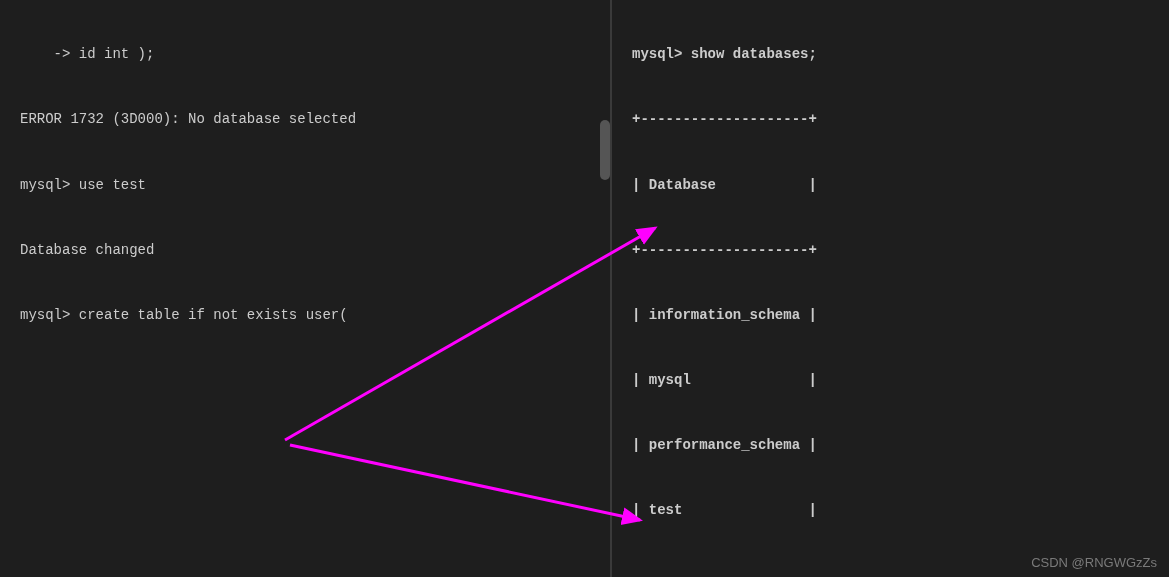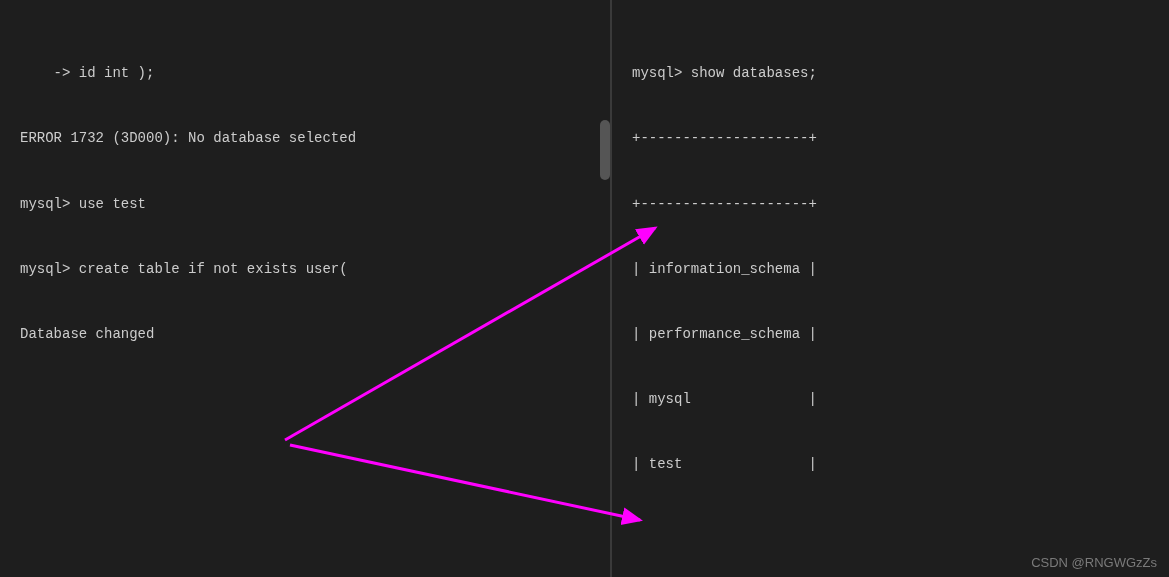--- a/index.html
+++ b/index.html
@@ -17,32 +17,33 @@
       width: 1169px;
       height: 577px;
       position: relative;
     }
     .container {
       display: flex;
       width: 100%;
       height: 100%;
     }
     .pane {
-      padding: 20px 20px;
+      padding: 1px 20px;
       white-space: pre;
       overflow: hidden;
     }
     .pane-left {
       width: 612px;
       border-right: 2px solid #3a3a3a;
       position: relative;
     }
     .pane-right {
       flex: 1;
       position: relative;
+      font-weight: bold;
     }
     .scrollbar-indicator {
       position: absolute;
       right: 0;
       top: 120px;
       width: 10px;
       height: 60px;
       background-color: #555;
       border-radius: 5px;
     }
@@ -67,22 +68,22 @@
     }
   </style>
 </head>
 <body>
 
 <div class="container">
   <div class="pane pane-left">
     <div class="line">    -&gt; id int );</div>
     <div class="line">ERROR 1732 (3D000): No database selected</div>
     <div class="line">mysql&gt; use test</div>
+    <div class="line">Database changed</div>
     <div class="line">mysql&gt; create table if not exists user(</div>
-    <div class="line">Database changed</div>
     <div class="line"></div>
     
     
     
     
     
     
     
     
     
@@ -91,24 +92,25 @@
     
     
     
     
     
     <div class="scrollbar-indicator"></div>
   </div>
   <div class="pane pane-right">
     <div class="line">mysql&gt; show databases;</div>
     <div class="line">+--------------------+</div>
+    <div class="line">| Database           |</div>
     <div class="line">+--------------------+</div>
     <div class="line">| information_schema |</div>
+    <div class="line">| mysql              |</div>
     <div class="line">| performance_schema |</div>
-    <div class="line">| mysql              |</div>
     <div class="line">| test               |</div>
     
     
     
     
     
     
     
     
     

